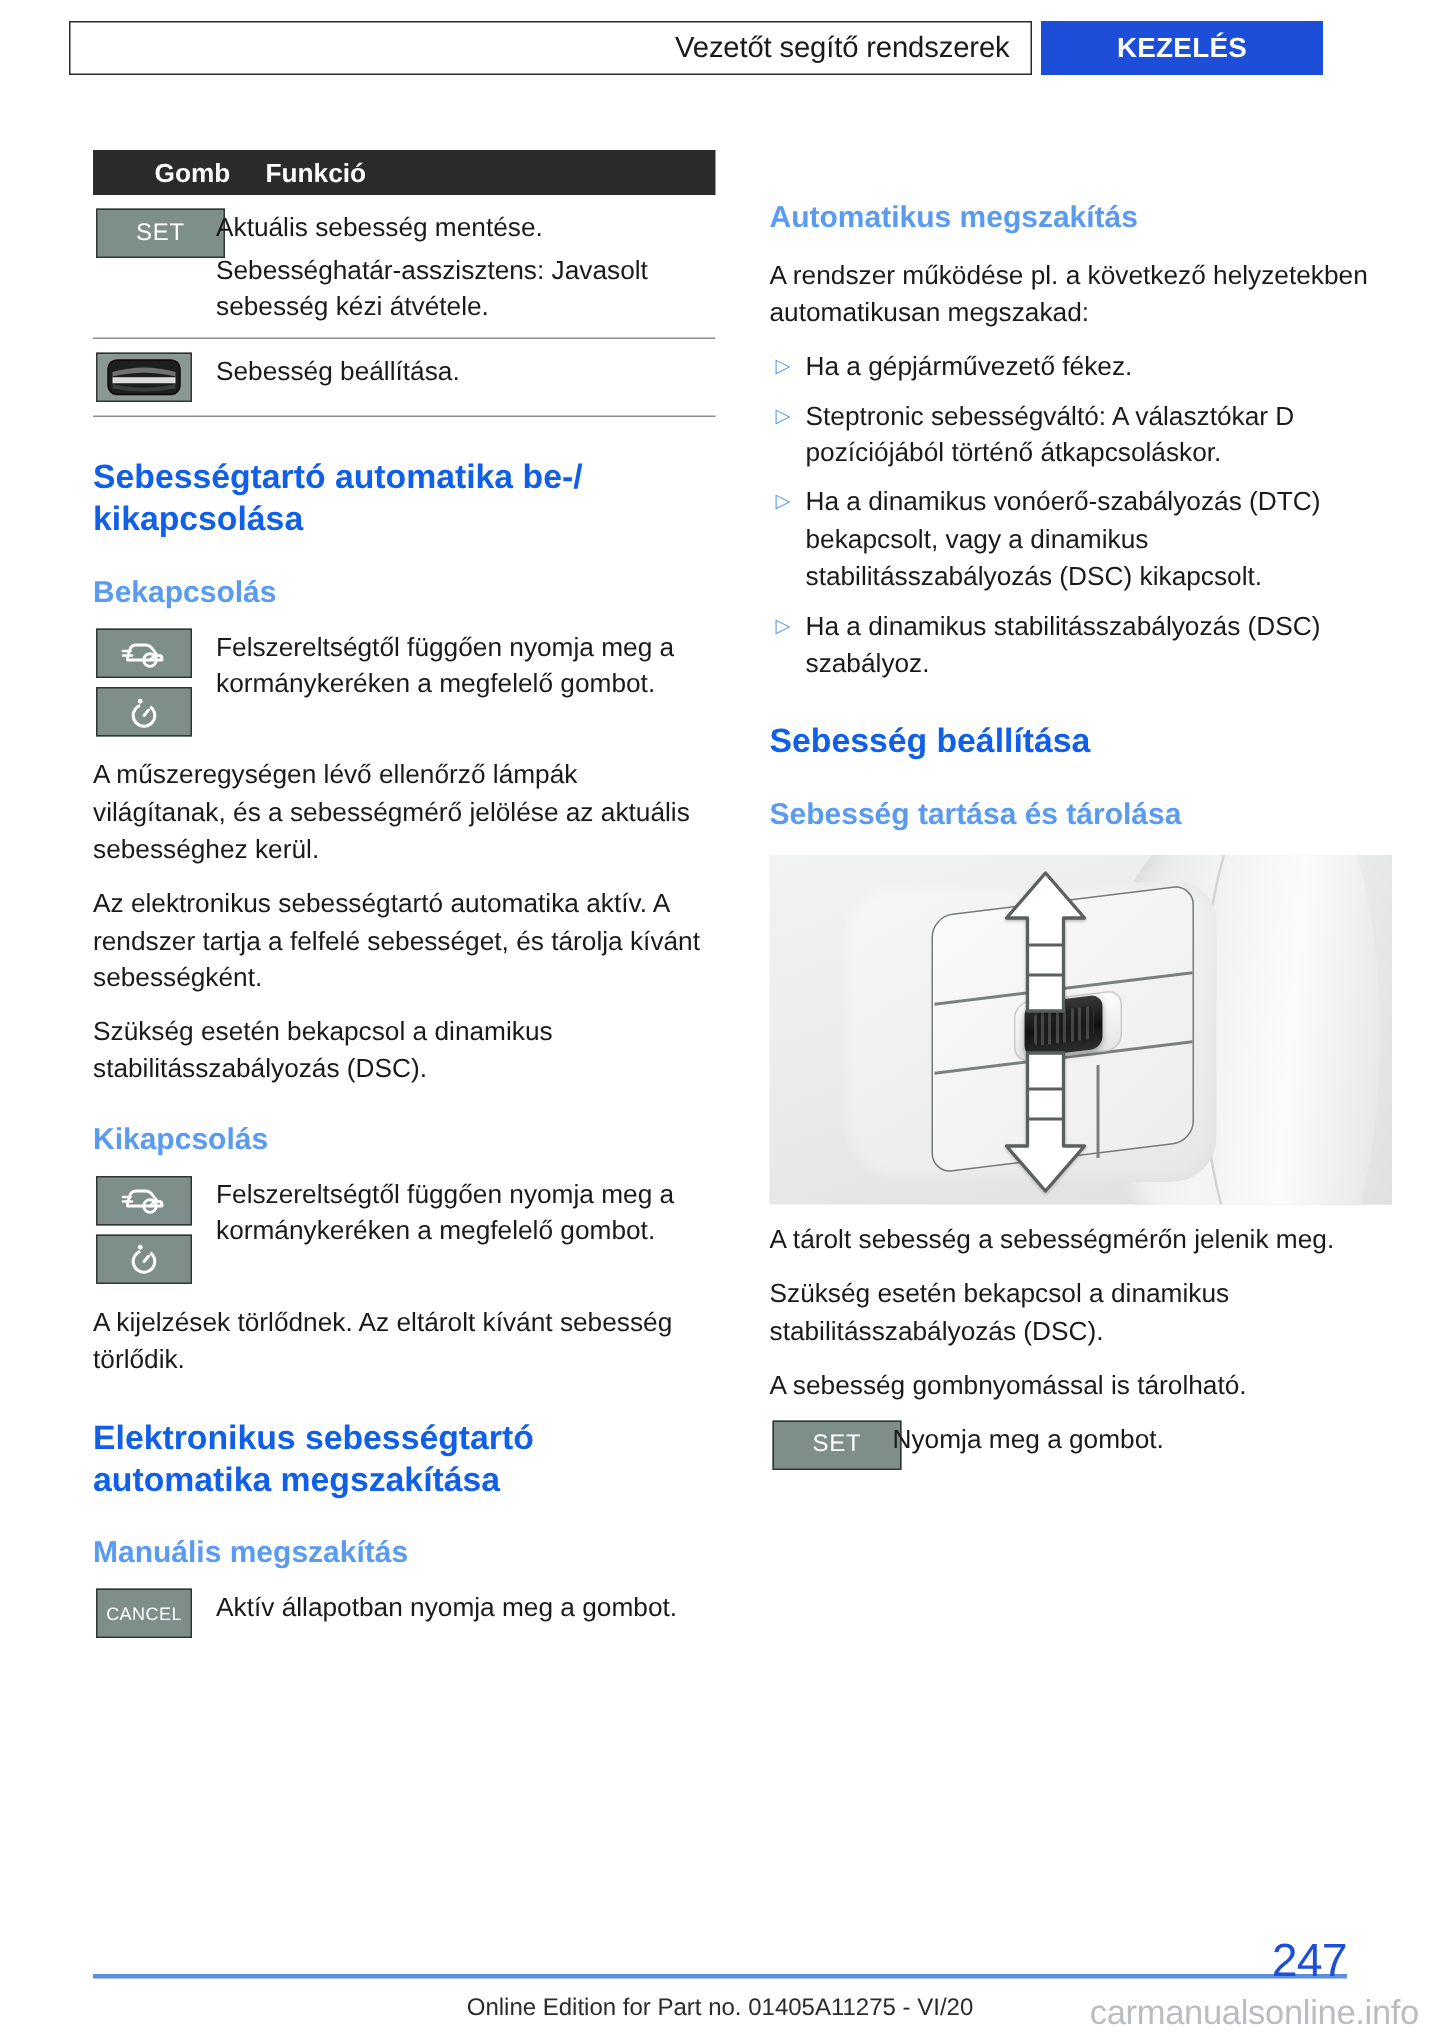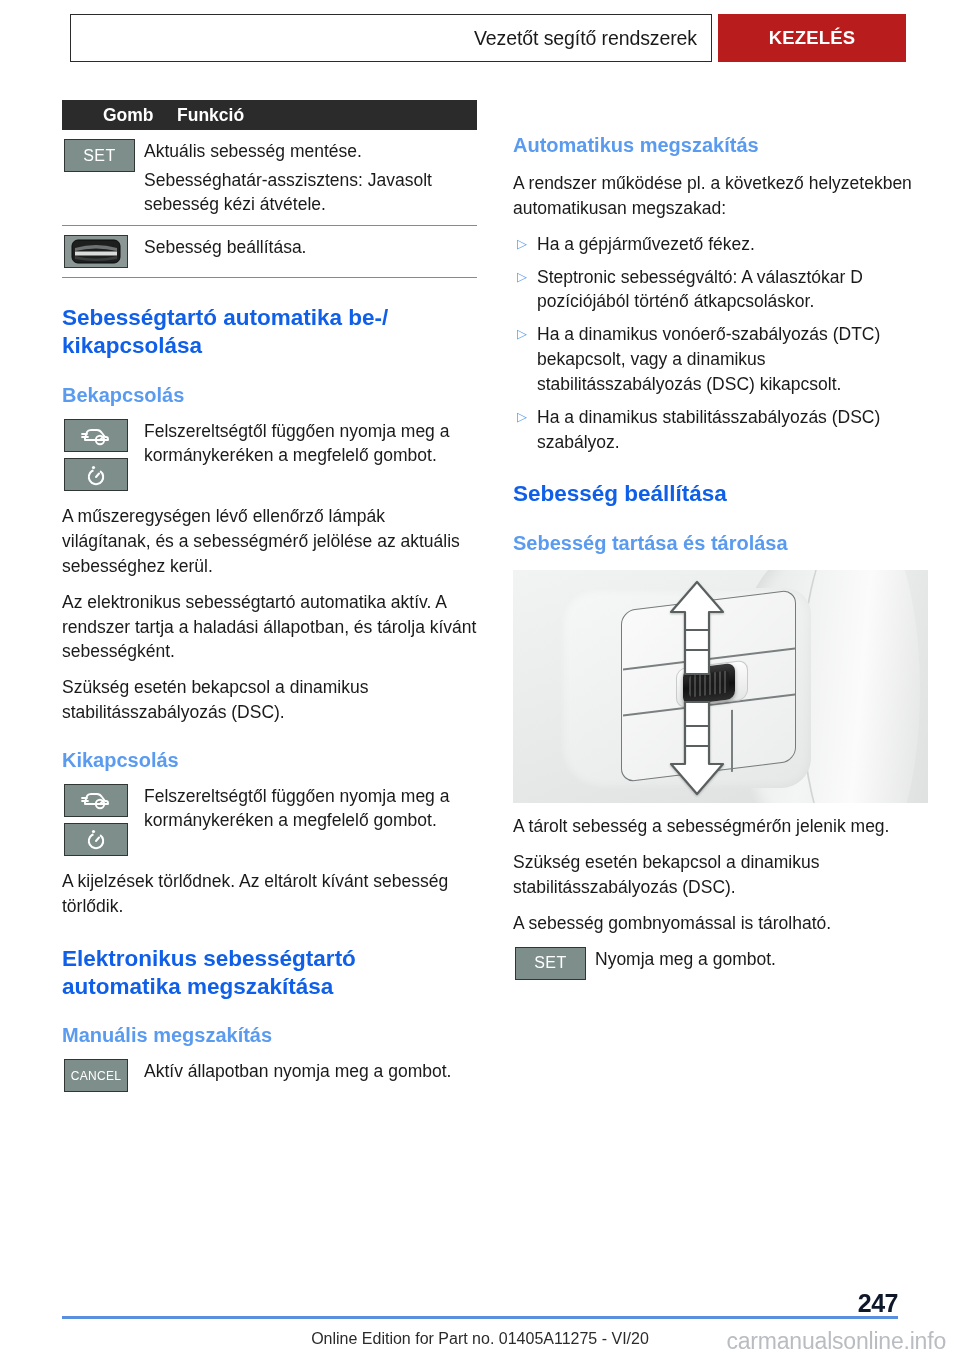--- a/index.html
+++ b/index.html
@@ -11,43 +11,43 @@
     width: 960px; height: 1362px;
     position: relative;
     font-family: "Liberation Sans", sans-serif;
     color: #1a1a1a;
     overflow: hidden;
   }
 
   
   .header {
     position: absolute;
-    top: 14px; left: 70px;
-    width: 836px; height: 48px;
+    top: 14px; left: 46px;
+    width: 836px; height: 36px;
     display: flex;
     justify-content: space-between;
   }
   .header-title-box {
     flex: 1 1 auto;
     border: 1.5px solid #2b2b2b;
     background: #ffffff;
     display: flex;
     align-items: center;
     justify-content: flex-end;
     padding-right: 14px;
   }
   .header-title-text {
     font-size: 19.5px;
     color: #1a1a1a;
     letter-spacing: -0.1px;
   }
   .header-tab {
     width: 188px;
     margin-left: 6px;
-    background: #b91c1c;
+    background: #1d4ed8;
     display: flex;
     align-items: center;
     justify-content: center;
   }
   .header-tab-text {
     color: #ffffff;
     font-weight: bold;
     font-size: 18.5px;
     letter-spacing: 0.2px;
   }
@@ -93,21 +93,21 @@
     flex: 1 1 auto;
     font-size: 17.5px;
     line-height: 1.38;
     padding-left: 2px;
   }
   .cell-text p { margin: 0 0 5px 0; }
   .cell-text p:last-child { margin-bottom: 0; }
 
   
   .btn-set {
-    width: 71px; height: 33px;
+    width: 86px; height: 33px;
     background: #7e8f8b;
     border: 1.6px solid #2f3634;
     color: #ffffff;
     font-size: 16px;
     display: flex; align-items: center; justify-content: center;
     letter-spacing: 0.5px;
     flex: 0 0 auto;
   }
   .btn-cancel {
     width: 64px; height: 33px;
@@ -296,23 +296,23 @@
   
   .footer-rule {
     position: absolute;
     left: 62px; top: 1316px;
     width: 836px; height: 2.5px;
     background: #5a8ede;
   }
   .footer-page {
     position: absolute;
     right: 62px; top: 1289px;
-    font-weight: bold;
-    font-size: 25px;
-    color: #0f172a;
+    font-weight: normal;
+    font-size: 31px;
+    color: #1d4ed8;
     letter-spacing: -0.5px;
   }
   .footer-edition {
     position: absolute;
     left: 0; top: 1330px;
     width: 960px;
     text-align: center;
     font-size: 16px;
     color: #2b2b2b;
   }
@@ -393,21 +393,21 @@
           <circle cx="13" cy="14" r="7.2" fill="none" stroke="#fff" stroke-width="2" stroke-dasharray="38 8" transform="rotate(-55 13 14)"></circle>
           <path d="M13 14 L16 10.5" stroke="#fff" stroke-width="2" stroke-linecap="round"></path>
           <circle cx="10.5" cy="4.5" r="1.6" fill="#fff"></circle>
         </svg>
       </div>
     </div>
     <div class="icon-block-text">Felszereltségtől függően nyomja meg a kormánykeréken a megfelelő gombot.</div>
   </div>
 
   <p class="para first">A műszeregységen lévő ellenőrző lámpák világítanak, és a sebességmérő jelölése az aktuális sebességhez kerül.</p>
-  <p class="para">Az elektronikus sebességtartó automatika aktív. A rendszer tartja a haladási állapotban, és tárolja kívánt sebességként.</p>
+  <p class="para">Az elektronikus sebességtartó automatika aktív. A rendszer tartja a felfelé sebességet, és tárolja kívánt sebességként.</p>
   <p class="para">Szükség esetén bekapcsol a dinamikus stabilitásszabályozás (DSC).</p>
 
   <div class="h3">Kikapcsolás</div>
 
   <div class="icon-block">
     <div class="icon-col">
       <div class="btn-icon">
         <svg width="34" height="22" viewBox="0 0 34 22" aria-hidden="true">
           <path d="M3 9 L8 9 M3 12 L9 12" stroke="#fff" stroke-width="1.8" stroke-linecap="round"></path>
           <path d="M6 13 L8 7 Q9 5 12 5 L18 5 Q21 5 23 8 L26 12 L27 12 Q29 12 29 14 L29 15 L6 15 Z" fill="none" stroke="#fff" stroke-width="1.9" stroke-linejoin="round"></path>

